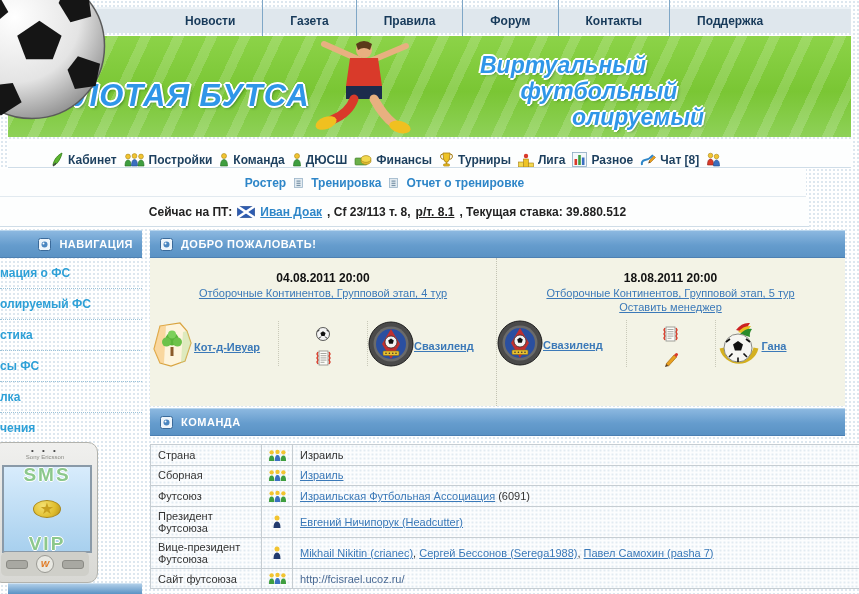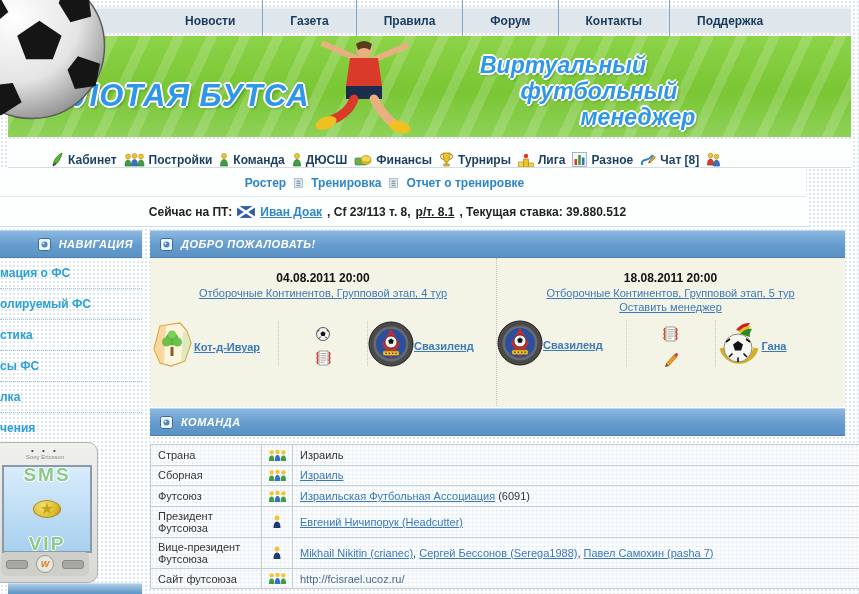--- a/index.html
+++ b/index.html
@@ -73,21 +73,21 @@
     transform:translateX(-42px);
     font-size:12px; font-weight:bold; color:#222; white-space:nowrap;
   }
   .statusbar .lnk { color:#2e86c8; text-decoration:underline; cursor:pointer; }
   .statusbar .rate { color:#222; text-decoration:underline; cursor:pointer; }
   
   .shead {
     background:linear-gradient(#8cb8e0 0%, #659ccd 55%, #5a92c4 100%);
     border-top:1px solid #b9d6ee; border-bottom:1px solid #4d80b2;
     color:#fff; font-weight:bold; font-size:11px; letter-spacing:.5px;
-    display:flex; align-items:center; gap:8px; box-sizing:border-box;font-style:italic;
+    display:flex; align-items:center; gap:8px; box-sizing:border-box;
   }
   
   .side-head { position:absolute; left:0; top:230px; width:142px; height:28px; justify-content:flex-end; padding-right:9px; }
   .sidenav { position:absolute; left:0; top:258px; width:142px; }
   .sidenav .sni {
     height:30px; line-height:30px; font-size:12px; font-weight:bold; color:#2da0d7;
     border-bottom:1px dotted #9cc3d9; cursor:pointer; white-space:nowrap; overflow:hidden;
   }
   .sidenav .sni:last-child { border-bottom:none; }
   
@@ -178,21 +178,21 @@
         <path d="M74,63 C70,74 62,80 52,84" stroke="#d93a2a" stroke-width="9" fill="none" stroke-linecap="round"></path>
         <path d="M94,63 C100,74 106,82 114,88" stroke="#e8b080" stroke-width="9" fill="none" stroke-linecap="round"></path>
         <ellipse cx="46" cy="87" rx="11" ry="6" fill="#f0c020" transform="rotate(-20 46 87)"></ellipse>
         <ellipse cx="120" cy="91" rx="11" ry="6" fill="#f0c020" transform="rotate(15 120 91)"></ellipse>
       </svg>
     </div>
     <div class="logo-text">ЗОЛОТАЯ БУТСА</div>
     <div class="tagline">
       <div class="t1">Виртуальный</div>
       <div class="t2">футбольный</div>
-      <div class="t3">менеджер</div>
+      <div class="t3">олируемый</div>
     </div>
   </div>
 
   <div class="ball-wrap">
     <svg width="148" height="148" viewBox="0 0 100 100">
       <defs>
         <radialGradient id="ballg" cx="38%" cy="30%" r="75%">
           <stop offset="0%" stop-color="#ffffff"></stop>
           <stop offset="60%" stop-color="#e4e4e4"></stop>
           <stop offset="100%" stop-color="#8e8e8e"></stop>

